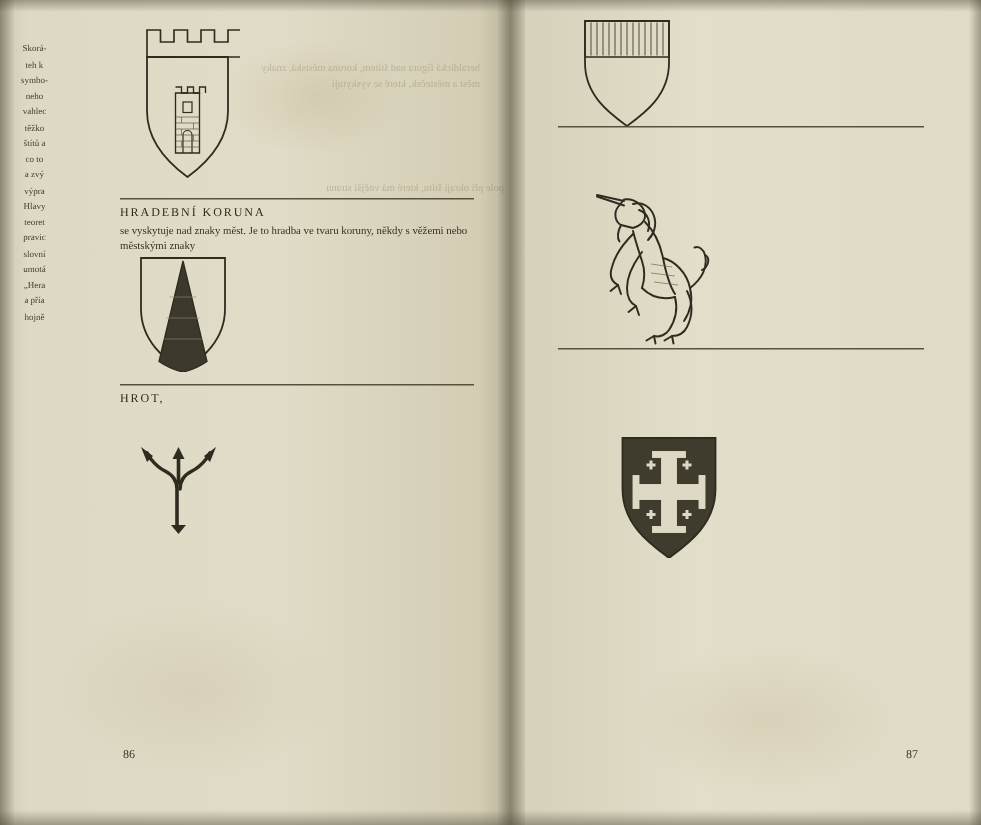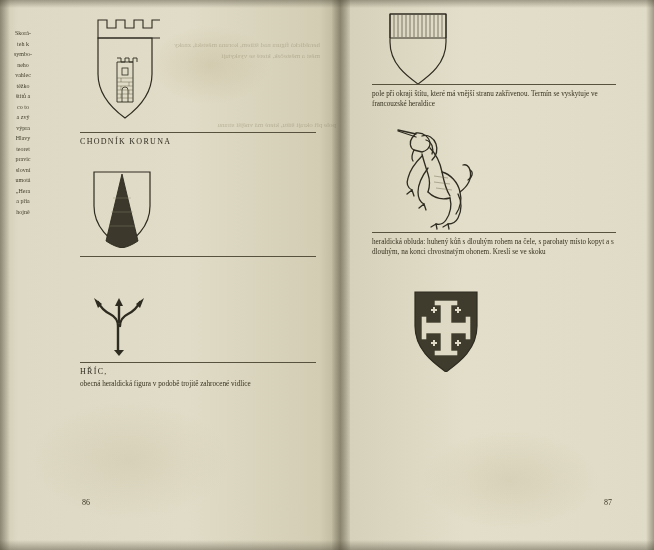--- a/index.html
+++ b/index.html
@@ -191,56 +191,53 @@
         <line x1="39" y1="66" x2="39" y2="70"></line>
         <line x1="31" y1="70" x2="31" y2="74"></line>
         <line x1="39" y1="74" x2="39" y2="78"></line>
         <line x1="31" y1="78" x2="31" y2="82"></line>
       </g>
     </svg>
   </div>
 
   <div class="entry" style="left:80px; top:132px; width:236px;">
     <div class="rule"></div>
-    <div class="term">CHODNÍK KORUNA</div>
+    <div class="term">HRADEBNÍ KORUNA</div>
+    <div class="desc">se vyskytuje nad znaky měst. Je to hradba ve tvaru koruny, někdy s věžemi nebo městskými znaky</div>
   </div>
 
   <div class="figure" style="left:85px; top:168px;">
     <svg width="74" height="80" viewBox="0 0 74 80">
       <path d="M9 4 h56 v34 c0 22 -17 34 -28 42 c-11 -8 -28 -20 -28 -42 z" fill="none" stroke="#2e2b20" stroke-width="1.2"></path>
       <path d="M37 6 L53 73 C47 77 42 79 37 80 C32 79 27 77 21 73 Z" fill="#3c392c" stroke="#2e2b20" stroke-width="0.9"></path>
       <g stroke="#8f8a72" stroke-width="0.4">
         <line x1="28" y1="30" x2="46" y2="30"></line>
         <line x1="26" y1="44" x2="48" y2="44"></line>
         <line x1="24" y1="58" x2="50" y2="58"></line>
       </g>
     </svg>
   </div>
 
   <div class="entry" style="left:80px; top:256px; width:236px;">
     <div class="rule"></div>
+    <div class="term">HROT,</div>
   </div>
 
   <div class="figure" style="left:88px; top:296px;">
     <svg width="64" height="60" viewBox="0 0 64 60">
       <path d="M10 6 C10 6 14 14 22 18 C28 21 30 26 30 30 L30 54" fill="none" stroke="#2e2b20" stroke-width="2.4" stroke-linecap="round"></path>
       <path d="M52 6 C52 6 48 14 40 18 C34 21 32 26 32 30" fill="none" stroke="#2e2b20" stroke-width="2.4" stroke-linecap="round"></path>
       <path d="M31 8 L31 26" fill="none" stroke="#2e2b20" stroke-width="2.4" stroke-linecap="round"></path>
       <path d="M6 2 L14 8 L10 12 Z" fill="#2e2b20"></path>
       <path d="M56 2 L48 8 L52 12 Z" fill="#2e2b20"></path>
       <path d="M31 2 L27 10 L35 10 Z" fill="#2e2b20"></path>
       <path d="M26 54 L36 54 L31 60 Z" fill="#2e2b20"></path>
     </svg>
   </div>
 
-  <div class="entry" style="left:80px; top:362px; width:236px;">
-    <div class="rule"></div>
-    <div class="term">HŘÍC,</div>
-    <div class="desc">obecná heraldická figura v podobě trojitě zahrocené vidlice</div>
-  </div>
 
   <div class="folio" style="left:82px; top:498px;">86</div>
 
   <div class="figure" style="left:384px; top:10px;">
     <svg width="68" height="74" viewBox="0 0 68 74">
       <path d="M6 4 h56 v28 c0 22 -17 34 -28 42 c-11 -8 -28 -20 -28 -42 z" fill="none" stroke="#2e2b20" stroke-width="1.2"></path>
       <path d="M6 4 h56 v24 h-56 z" fill="none" stroke="#2e2b20" stroke-width="1.0"></path>
       <g stroke="#2e2b20" stroke-width="0.55">
         <line x1="10" y1="5" x2="10" y2="27"></line>
         <line x1="14" y1="5" x2="14" y2="27"></line>
@@ -254,21 +251,20 @@
         <line x1="46" y1="5" x2="46" y2="27"></line>
         <line x1="50" y1="5" x2="50" y2="27"></line>
         <line x1="54" y1="5" x2="54" y2="27"></line>
         <line x1="58" y1="5" x2="58" y2="27"></line>
       </g>
     </svg>
   </div>
 
   <div class="entry" style="left:372px; top:84px; width:244px;">
     <div class="rule"></div>
-    <div class="desc">pole při okraji štítu, které má vnější stranu zakřivenou. Termín se vyskytuje ve francouzské heraldice</div>
   </div>
 
   <div class="figure" style="left:378px; top:128px;">
     <svg width="96" height="102" viewBox="0 0 96 102">
       <g fill="none" stroke="#2e2b20" stroke-width="1.3" stroke-linecap="round" stroke-linejoin="round">
 
         <path d="M38 6 L20 2"></path>
         <path d="M38 9 L20 3"></path>
 
         <path d="M38 5 C46 4 52 10 52 16 C52 20 48 23 44 24 L36 22 C32 20 31 14 34 10 Z"></path>
@@ -303,21 +299,20 @@
       <g stroke="#6b654c" stroke-width="0.45">
         <line x1="56" y1="48" x2="70" y2="50"></line>
         <line x1="56" y1="54" x2="72" y2="56"></line>
         <line x1="58" y1="60" x2="74" y2="62"></line>
       </g>
     </svg>
   </div>
 
   <div class="entry" style="left:372px; top:232px; width:244px;">
     <div class="rule"></div>
-    <div class="desc">heraldická obluda: huhený kůň s dlouhým rohem na čele, s parohaty místo kopyt a s dlouhým, na konci chvostnatým ohonem. Kreslí se ve skoku</div>
   </div>
 
   <div class="figure" style="left:408px; top:288px;">
     <svg width="76" height="84" viewBox="0 0 76 84">
       <path d="M7 4 h62 v34 c0 24 -19 37 -31 46 c-12 -9 -31 -22 -31 -46 z" fill="#3f3c2e" stroke="#2e2b20" stroke-width="1.2"></path>
 
       <g fill="#ded9c4" stroke="#ded9c4" stroke-width="0.6">
         <rect x="33" y="16" width="10" height="48"></rect>
         <rect x="17" y="35" width="42" height="10"></rect>
         <rect x="27" y="13" width="22" height="4"></rect>

